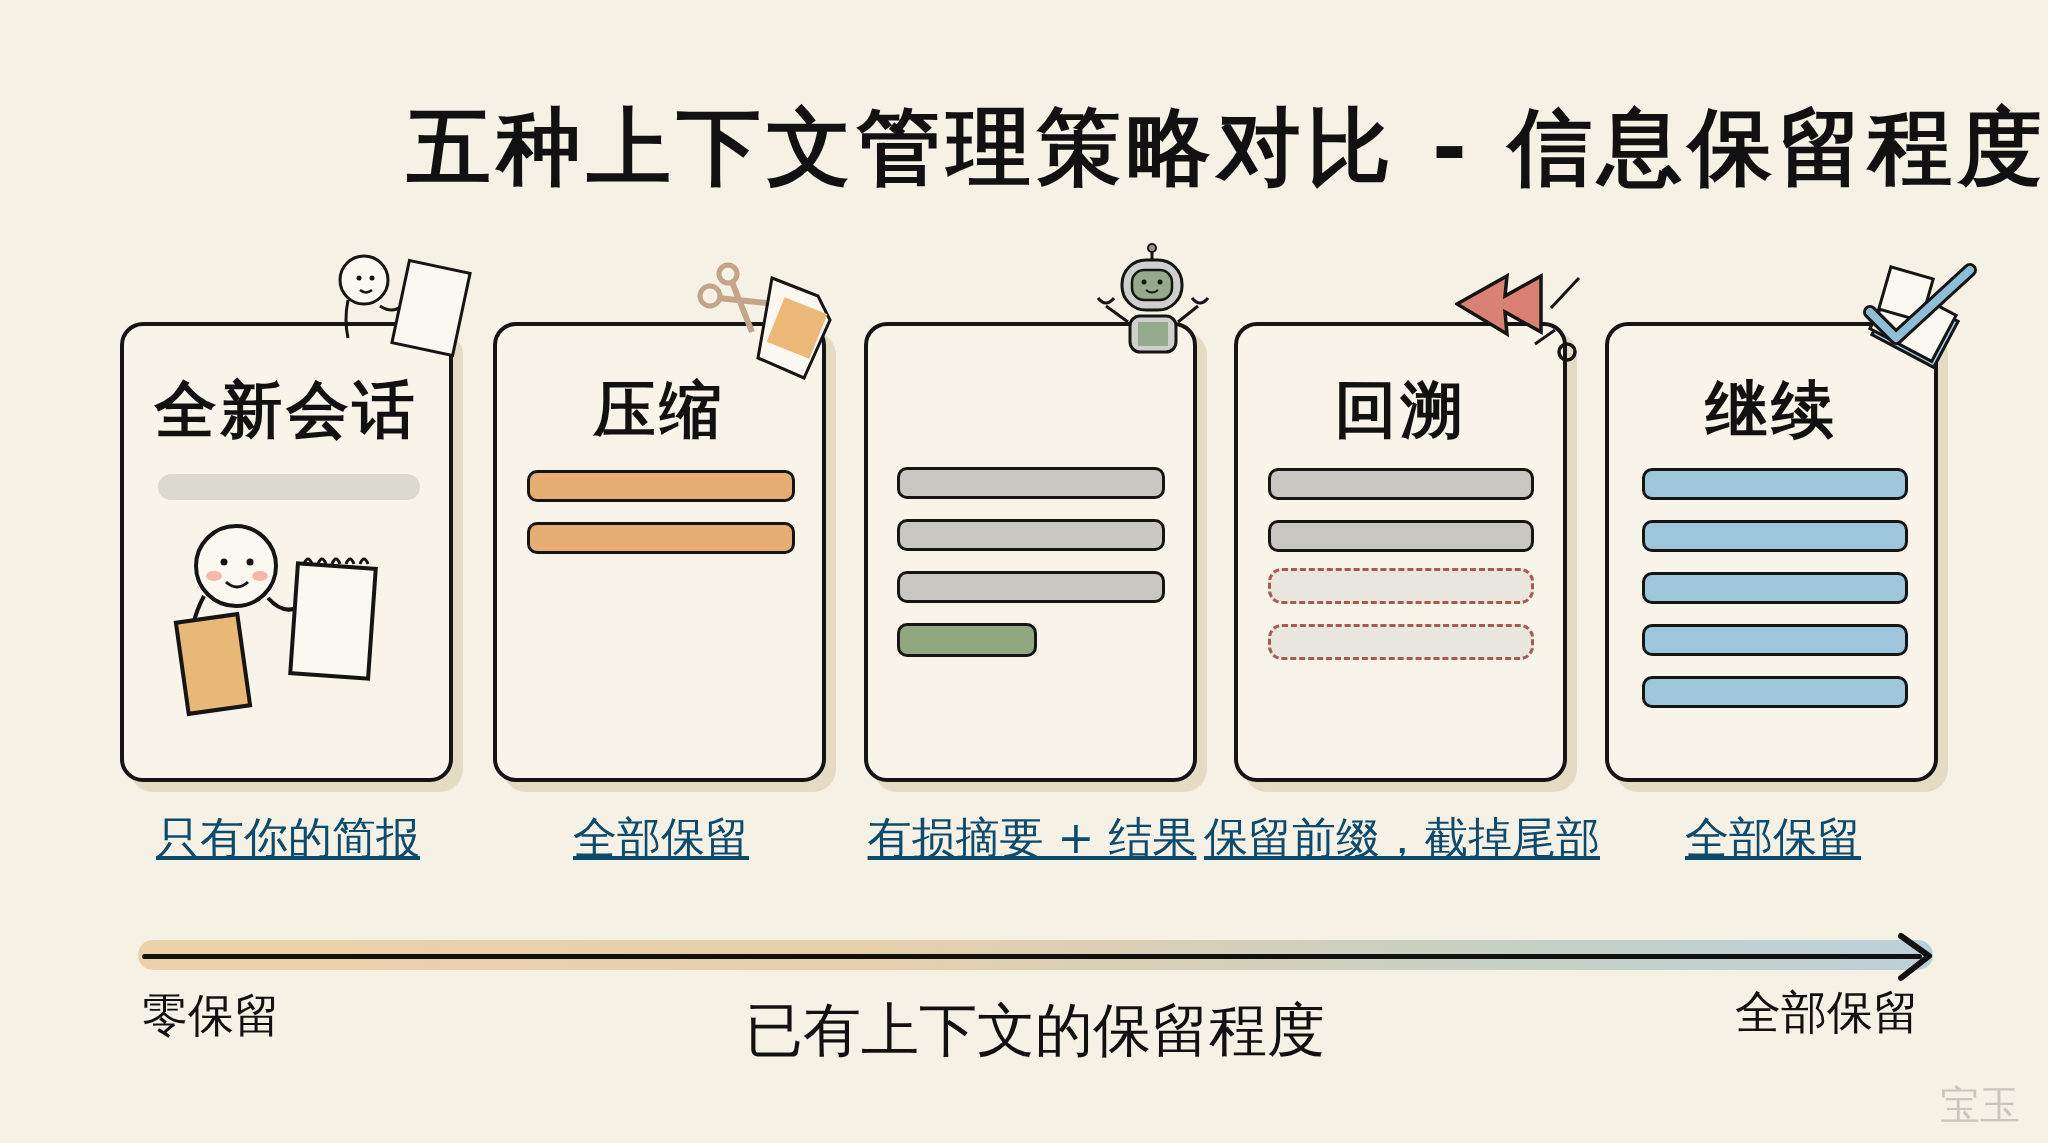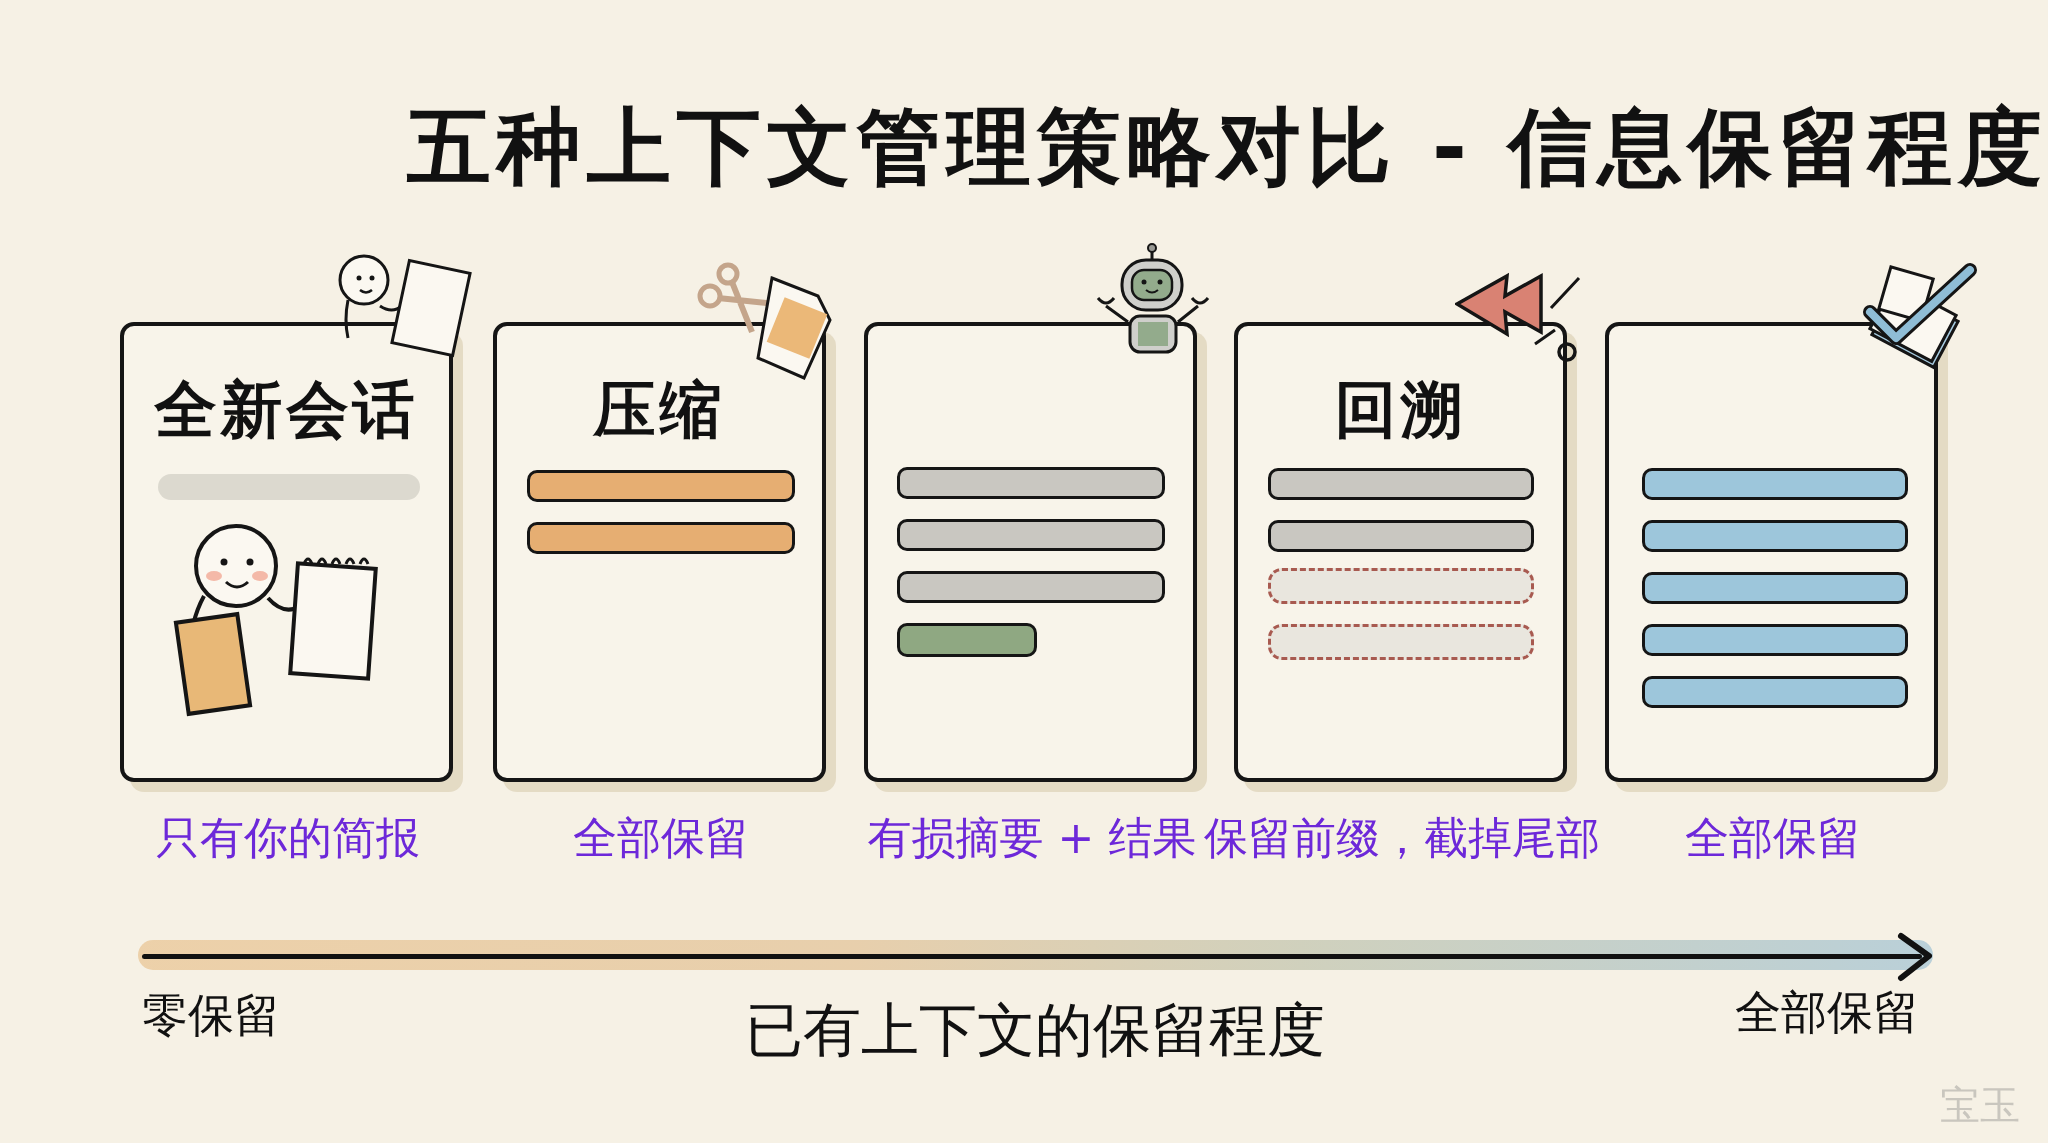--- a/index.html
+++ b/index.html
@@ -9,42 +9,42 @@
     font-family:"DejaVu Sans", sans-serif;
     color:#111;
   }
   .title {
     position:absolute; left:0; top:92px; width:2048px; text-align:right;
     font-size:84px; font-weight:bold; letter-spacing:6px; line-height:110px;
     color:#111;
   }
   .card {
     position:absolute; top:322px; width:333px; height:460px;
-    border:4px solid #151515; border-radius:14px;
+    border:4px solid #151515; border-radius:23px;
     background:#F8F4EA;
     box-shadow: 10px 10px 0 rgba(214,200,170,0.55);
     box-sizing:border-box;
   }
   .card-title {
     position:absolute; left:0; right:0; top:44px; text-align:center;
     font-size:62px; font-weight:bold; letter-spacing:4px; line-height:80px;
   }
   .bar {
     position:absolute; height:32px; border:3px solid #151515; border-radius:10px;
     box-sizing:border-box;
   }
   .bar.gray-soft { border:none; background:#DCD9CF; height:26px; border-radius:13px; }
   .bar.orange { background:#E6AE72; }
   .bar.gray { background:#C9C7C1; }
   .bar.green { background:#8FA882; height:34px; }
   .bar.blue { background:#9DC6DB; }
   .bar.dashed { background:#E9E6DE; border:3px dashed #A85A50; height:36px; border-radius:14px; }
   .caption {
     position:absolute; top:808px; width:400px; text-align:center;
-    font-size:44px; line-height:60px; color:#6d28d9;
+    font-size:44px; line-height:60px; color:#0c4a6e;text-decoration:underline;
   }
   .axis-glow {
     position:absolute; left:138px; top:940px; width:1795px; height:30px; border-radius:15px;
     background:linear-gradient(90deg,#EBCB9F 0%,#E5C9A2 40%,#C9CBB6 65%,#AFCAD6 100%);
     opacity:0.85;
   }
   .axis-line {
     position:absolute; left:142px; top:954px; width:1780px; height:5px; background:#111; border-radius:3px;
   }
   .axis-head { position:absolute; left:1895px; top:932px; }
@@ -134,20 +134,21 @@
   <div class="bar dashed" style="left:30px; top:242px; width:266px;"></div>
   <div class="bar dashed" style="left:30px; top:298px; width:266px;"></div>
 </div>
 <svg class="deco" style="left:1455px; top:272px;" width="140" height="100" viewBox="0 0 140 100">
   <path d="M2 32 L52 4 L50 24 L86 4 L86 60 L50 40 L52 62 Z" fill="#D98273" stroke="#151515" stroke-width="3.5"></path>
   <path d="M96 36 L124 6 M80 72 L100 58" stroke="#151515" stroke-width="3"></path>
   <circle cx="112" cy="80" r="8" fill="none" stroke="#151515" stroke-width="3.5"></circle>
 </svg>
 
 <div class="card" style="left:1605px;">
+  <div class="card-title">继续</div>
   <div class="bar blue" style="left:33px; top:142px; width:266px;"></div>
   <div class="bar blue" style="left:33px; top:194px; width:266px;"></div>
   <div class="bar blue" style="left:33px; top:246px; width:266px;"></div>
   <div class="bar blue" style="left:33px; top:298px; width:266px;"></div>
   <div class="bar blue" style="left:33px; top:350px; width:266px;"></div>
 </div>
 <svg class="deco" style="left:1850px; top:262px;" width="140" height="120" viewBox="0 0 140 120">
   <rect x="30" y="40" width="70" height="52" fill="#A8CCE0" stroke="#151515" stroke-width="3" transform="rotate(28 65 66)"></rect>
   <rect x="28" y="34" width="70" height="52" fill="#FBF8F1" stroke="#151515" stroke-width="3" transform="rotate(28 63 60)"></rect>
   <rect x="34" y="10" width="44" height="44" fill="#FBF8F1" stroke="#151515" stroke-width="3" transform="rotate(16 56 32)"></rect>

